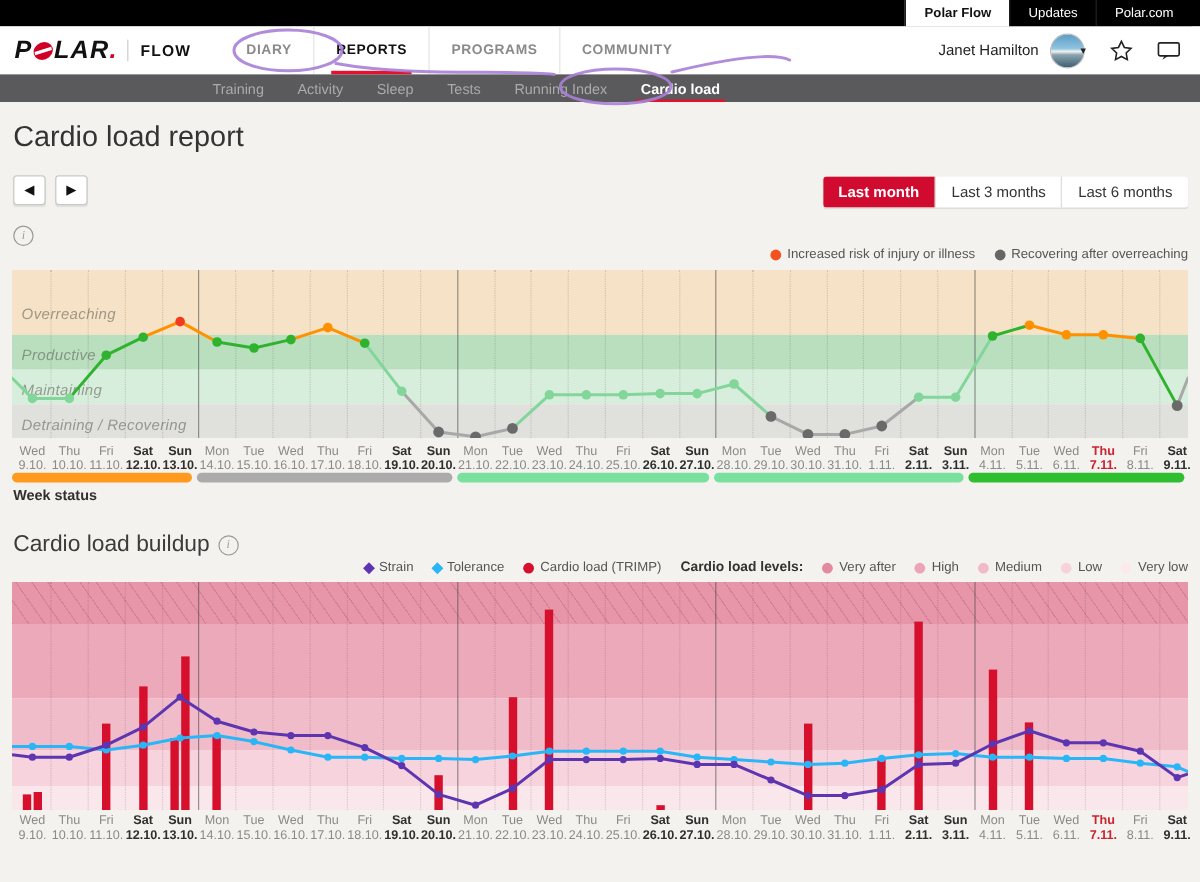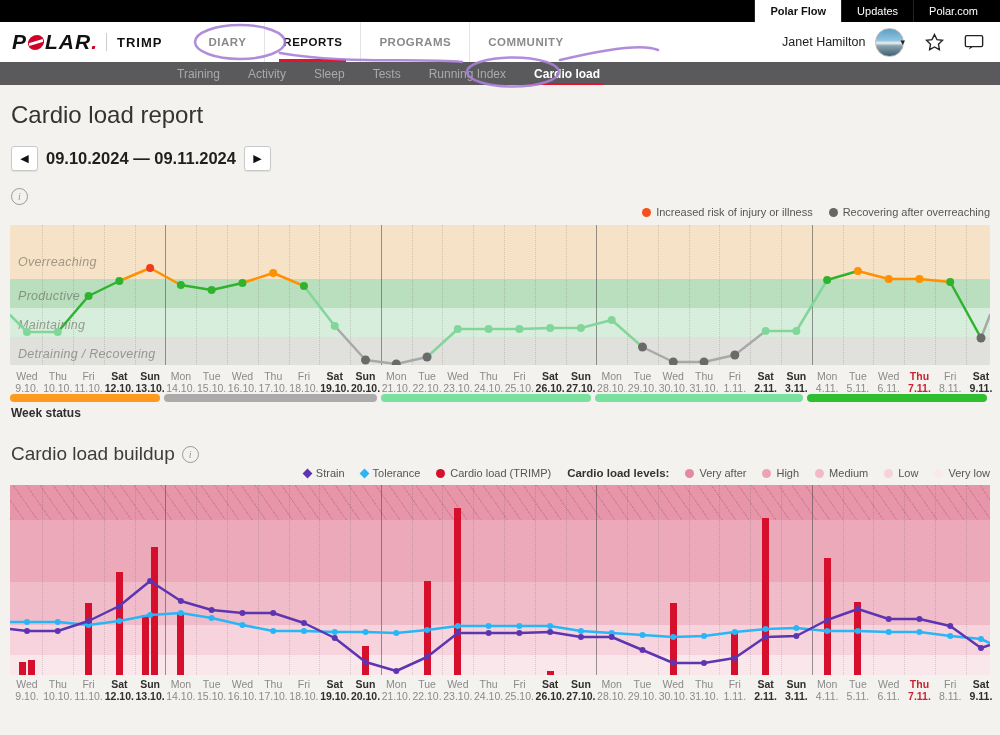--- a/index.html
+++ b/index.html
@@ -91,21 +91,21 @@
 
   <div id="header">
     <div id="logo-block">
       <span class="polar-logo">
         <span>P</span>
           <span class="logo-o"></span>
           <span>LAR</span>
           <span style="color:#d10027;">.</span>
       </span>
       <span id="flow-divider"></span>
-      <span id="flow-label">TRIMP</span>
+      <span id="flow-label">FLOW</span>
     </div>
     <div id="header-nav">
         <div class="nav-item">DIARY</div>
         <div class="nav-item active">REPORTS</div>
         <div class="nav-item">PROGRAMS</div>
         <div class="nav-item">COMMUNITY</div>
       </div>
     <div id="header-right">
       <span id="user-name">Janet Hamilton</span>
       <span style="display:flex;align-items:center;">
@@ -133,23 +133,27 @@
         <div class="subnav-item">Sleep</div>
         <div class="subnav-item">Tests</div>
         <div class="subnav-item">Running Index</div>
         <div class="subnav-item active">Cardio load</div>
       </div>
   </div>
 
   <div id="page-title">Cardio load report</div>
   <div id="date-nav">
     <span class="nav-arrow-btn">◀</span>
-    <span id="date-range">09.10.2024 — 09.11.2024</span>
     <span class="nav-arrow-btn">▶</span>
   </div>
+  <div id="range-buttons">
+      <div class="range-btn active">Last month</div>
+      <div class="range-btn">Last 3 months</div>
+      <div class="range-btn">Last 6 months</div>
+    </div>
 
   <div class="section-title" style="top:188px;">
     <span class="info-icon">i</span>
   </div>
   <div class="legend-row" style="top:206px;" id="status-legend">
       <span class="legend-item">
         <span class="dot" style="background: rgb(244, 81, 30);"></span>
         <span>Increased risk of injury or illness</span>
       </span>
       <span class="legend-item">

